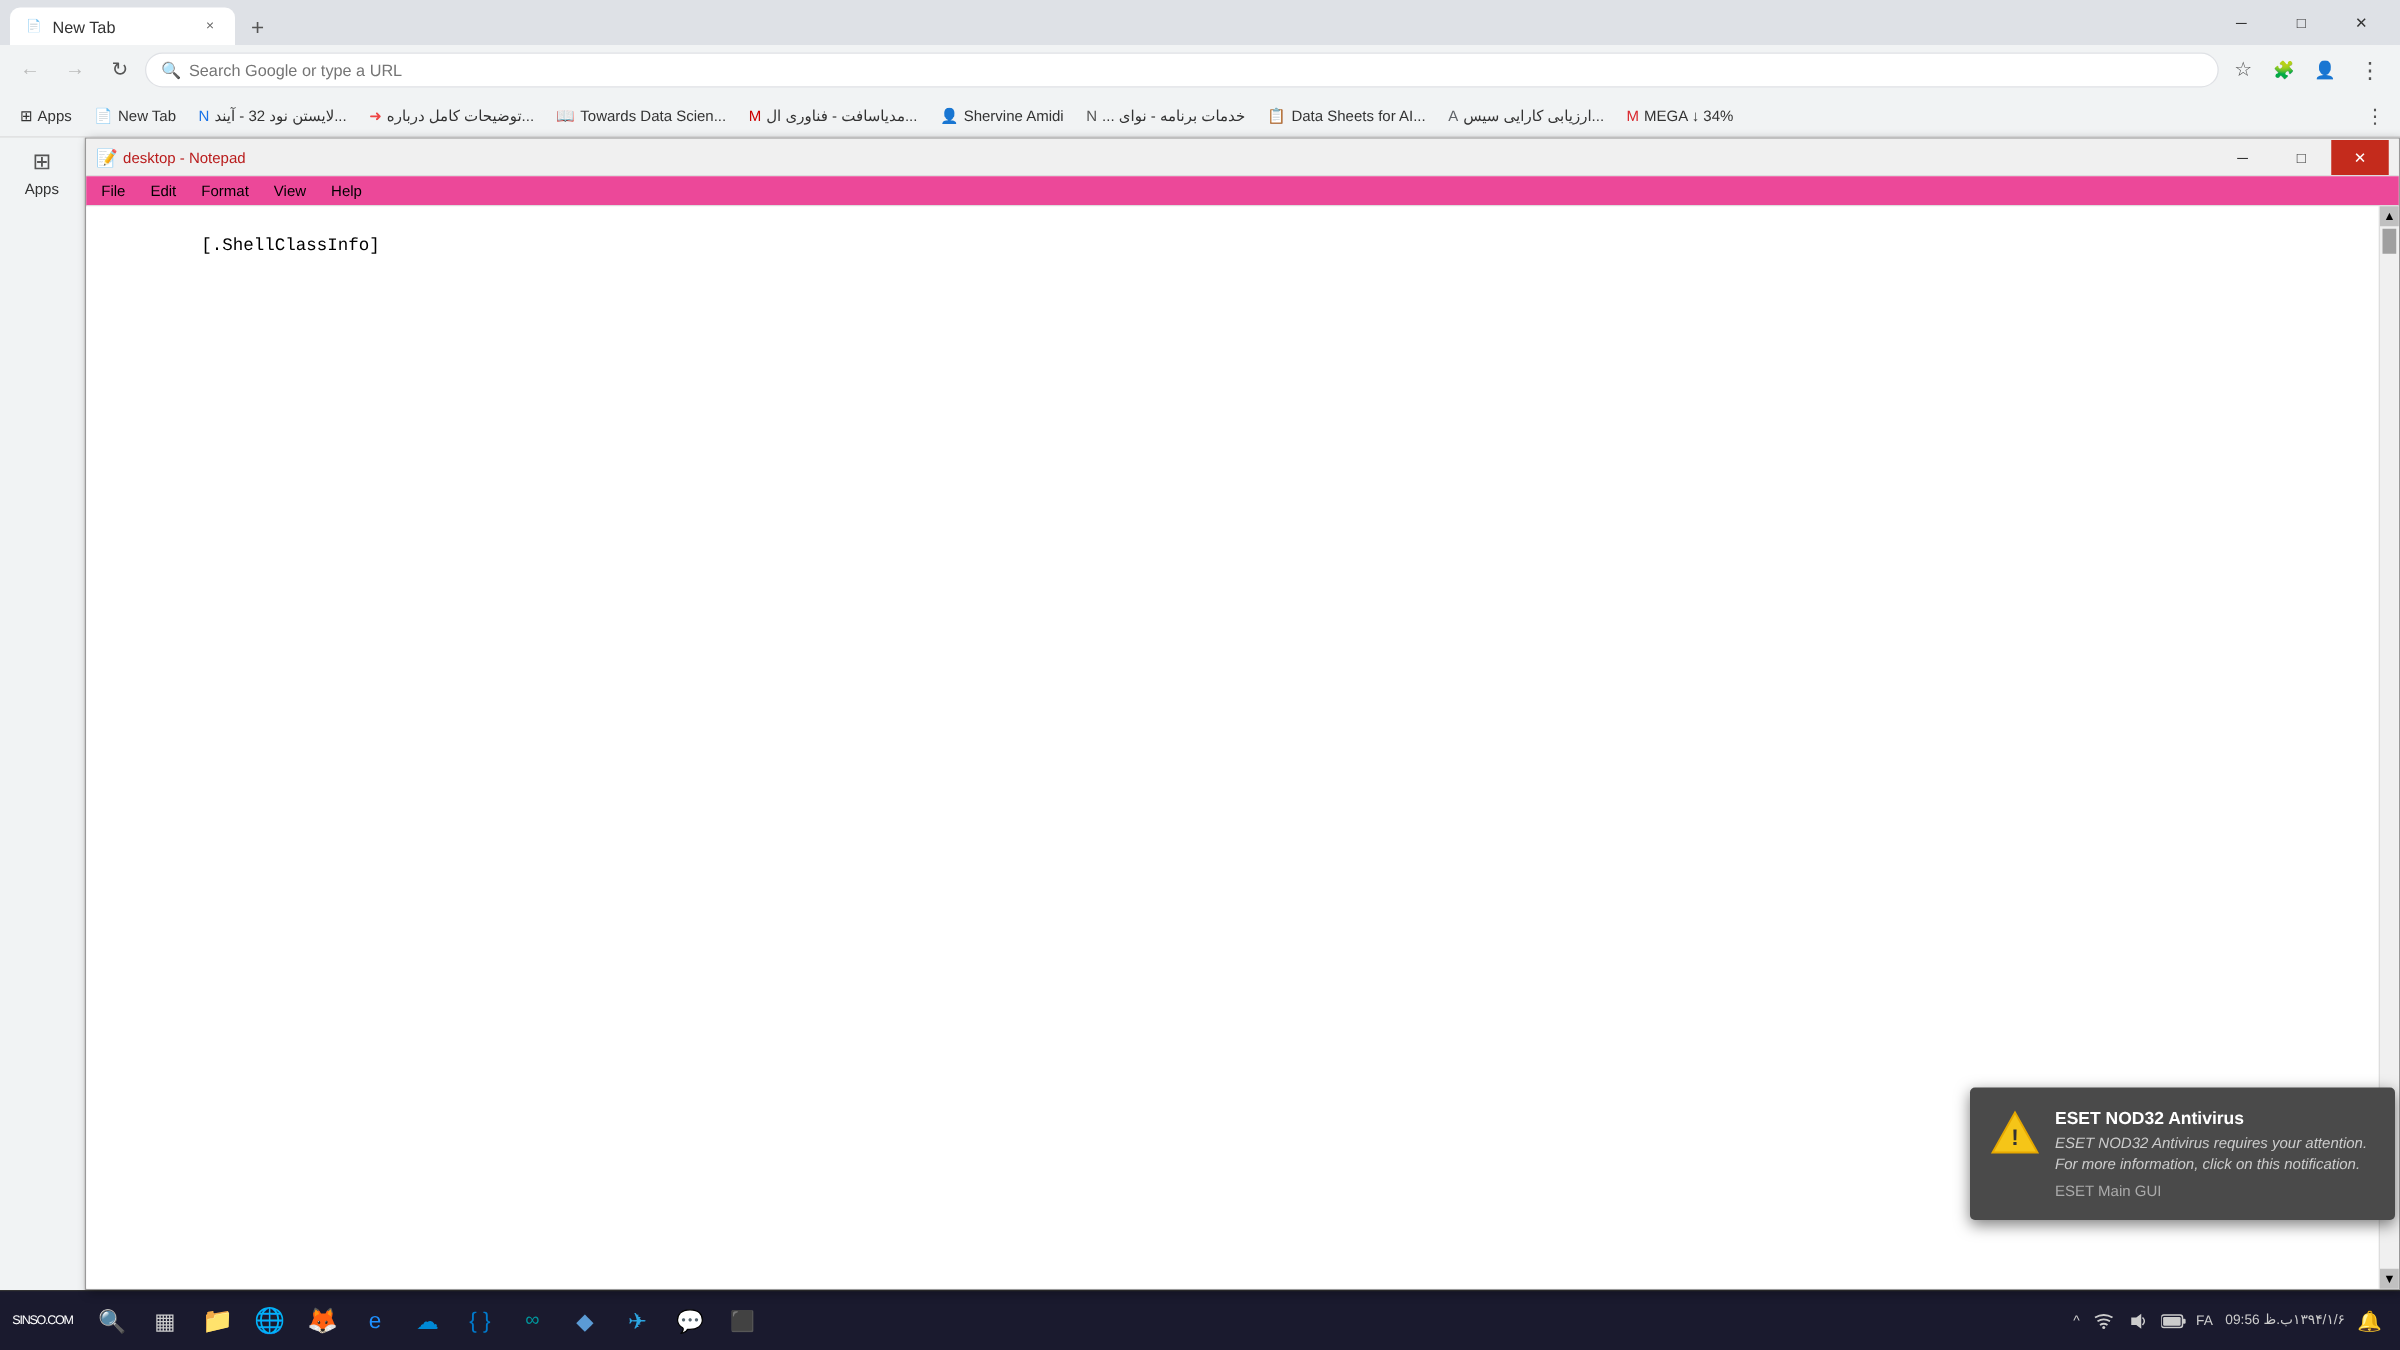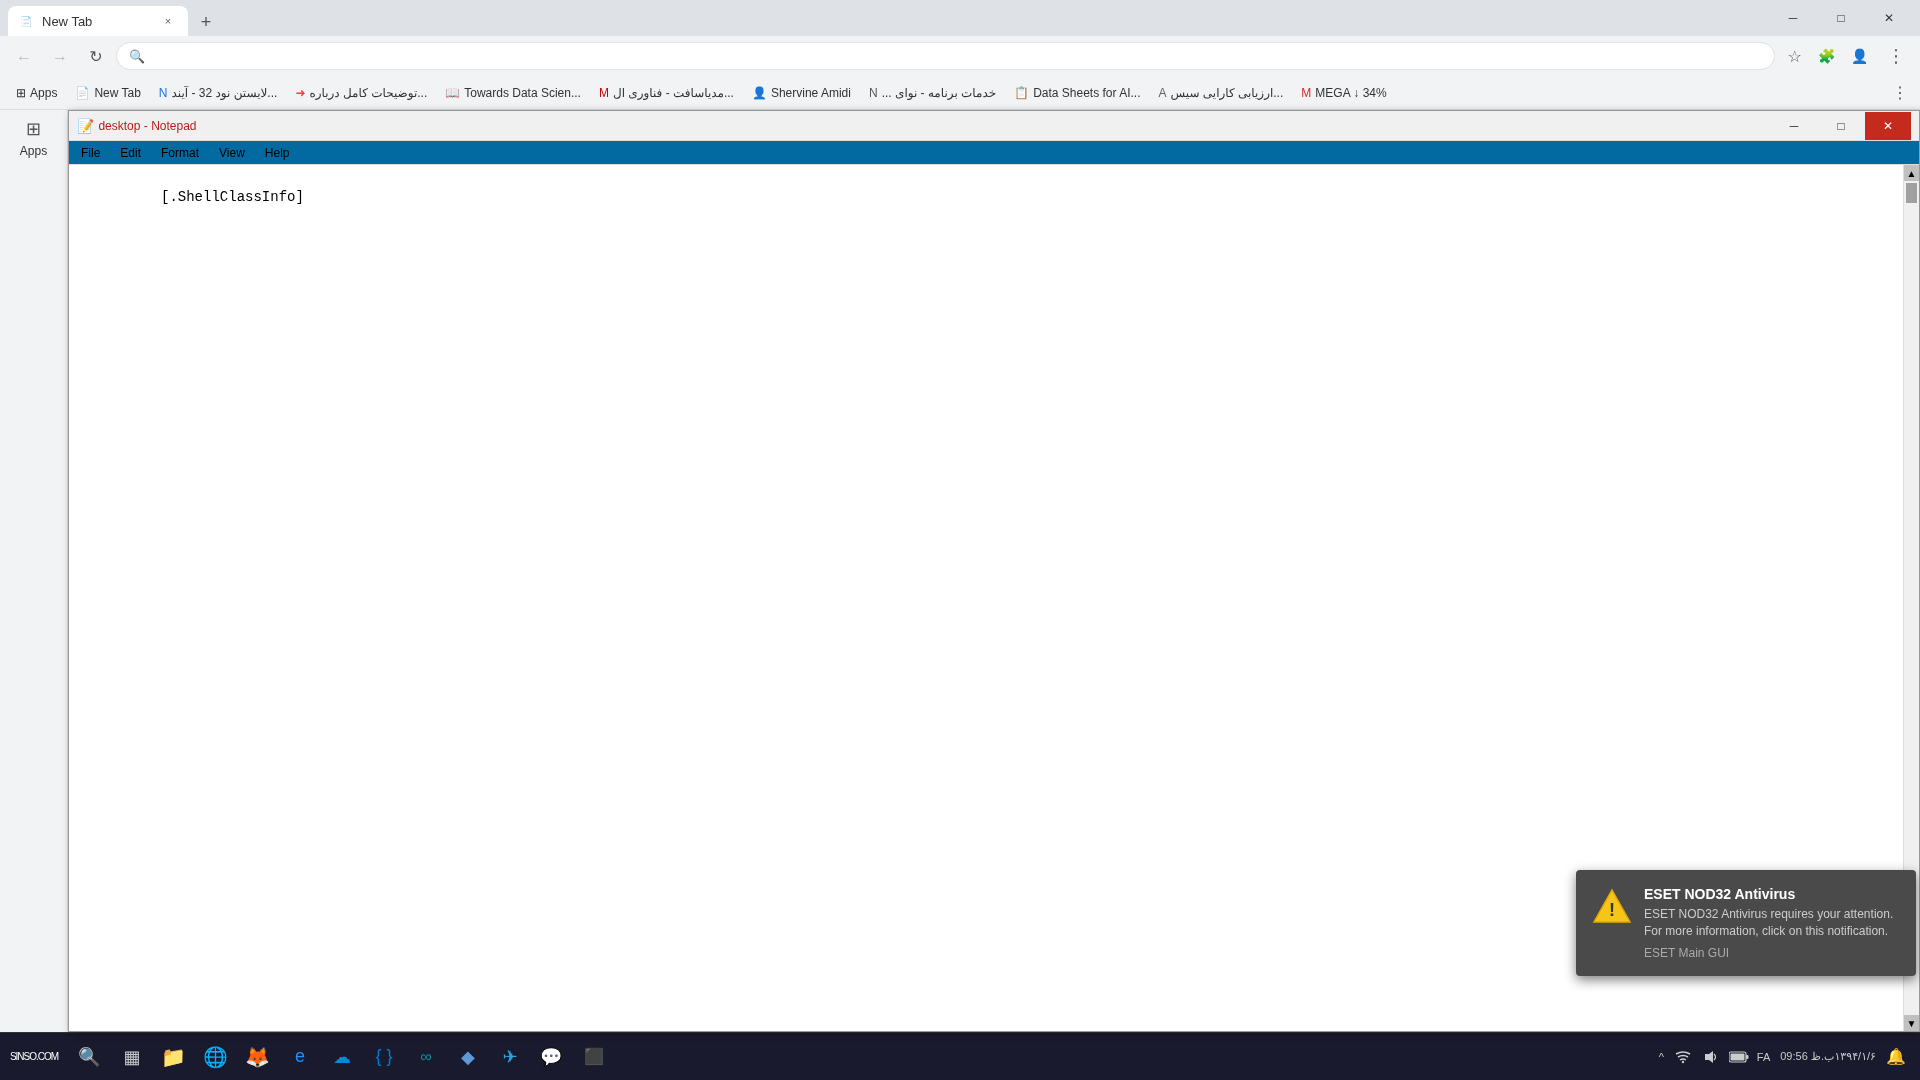--- a/index.html
+++ b/index.html
@@ -35,21 +35,21 @@
     
     .main-content { flex: 1; position: relative; background: #fff; display: flex; flex-direction: column; }
 
     
     .notepad-window { position: absolute; top: 0; left: 68px; right: 0; bottom: 0; background: #fff; border: 1px solid #999; display: flex; flex-direction: column; box-shadow: 2px 2px 8px rgba(0,0,0,0.3); }
     .notepad-title-bar { height: 30px; background: #f0f0f0; display: flex; align-items: center; padding: 0 8px; border-bottom: 1px solid #ddd; }
     .notepad-title { flex: 1; font-size: 12px; color: #b91c1c; }
     .notepad-controls { display: flex; gap: 1px; }
     .np-btn { width: 46px; height: 28px; display: flex; align-items: center; justify-content: center; font-size: 12px; cursor: pointer; color: #333; }
     .np-btn.close { background: #c42b1c; color: #fff; }
-    .notepad-menu { height: 24px; background: #0369a1; display: flex; align-items: center; padding: 0 4px; border-bottom: 1px solid #ddd; gap: 4px; }
+    .notepad-menu { height: 24px; background: #ec4899; display: flex; align-items: center; padding: 0 4px; border-bottom: 1px solid #ddd; gap: 4px; }
     .menu-item { padding: 2px 8px; font-size: 12px; color: #000; cursor: pointer; border-radius: 3px; }
     .notepad-content { flex: 1; padding: 8px; font-family: 'Courier New', monospace; font-size: 14px; color: #000; white-space: pre; overflow: auto; background: #fff; position: relative; }
 
     
     .left-panel { position: absolute; top: 0; left: 0; width: 68px; height: 100%; background: #f1f3f4; border-right: 1px solid #ddd; display: flex; flex-direction: column; align-items: center; padding: 8px 0; }
     .apps-label { font-size: 12px; color: #333; margin-top: 4px; }
 
     
     .taskbar { height: 48px; background: #1a1a2e; display: flex; align-items: center; padding: 0 4px; gap: 2px; border-top: 1px solid #333; }
     .taskbar-btn { width: 40px; height: 40px; display: flex; align-items: center; justify-content: center; cursor: pointer; border-radius: 4px; font-size: 18px; color: #ccc; }
@@ -57,21 +57,21 @@
     .system-tray { display: flex; align-items: center; gap: 4px; padding: 0 8px; }
     .tray-icon { width: 24px; height: 24px; display: flex; align-items: center; justify-content: center; font-size: 14px; color: #ccc; cursor: pointer; }
     .tray-clock { display: flex; flex-direction: row; align-items: flex-end; font-size: 11px; color: #ccc; line-height: 1.3; cursor: pointer; padding: 0 4px; }
     .notification-icon { width: 24px; height: 24px; display: flex; align-items: center; justify-content: center; color: #ccc; font-size: 16px; cursor: pointer; }
 
     
     .notification-popup { position: absolute; bottom: 56px; right: 4px; width: 340px; background: #4a4a4a; border-radius: 4px; padding: 16px; display: flex; gap: 12px; box-shadow: 0 4px 12px rgba(0,0,0,0.5); }
     .notification-icon-area { width: 40px; height: 40px; flex-shrink: 0; display: flex; align-items: center; justify-content: center; }
     .notification-text { flex: 1; }
     .notification-title { font-size: 14px; font-weight: bold; color: #fff; margin-bottom: 4px; }
-    .notification-body { font-size: 12px; color: #ccc; line-height: 1.4; }
+    .notification-body { font-size: 12px; color: #ccc; line-height: 1.4; font-style: italic; }
     .notification-link { font-size: 12px; color: #aaa; margin-top: 6px; cursor: pointer; }
 
     
     .extensions-icon { display: flex; align-items: center; }
   </style>
 </head>
 <body>
 
 <div class="chrome-window">
 
@@ -90,20 +90,21 @@
       <div class="win-btn close">✕</div>
     </div>
   </div>
 
   <div class="nav-bar">
     <div class="nav-btn disabled">←</div>
     <div class="nav-btn disabled">→</div>
     <div class="nav-btn">↻</div>
     <div class="address-bar">
       <span style="color:#aaa; font-size:13px;">🔍</span>
+      <input type="text" placeholder="Search Google or type a URL" style="">
     </div>
     <div class="bookmark-btn">☆</div>
     <div class="extensions-icon">
       <div style="display:flex;align-items:center;gap:2px;padding:0 4px;">
         <span style="font-size:14px;color:#555;cursor:pointer;">🧩</span>
       </div>
     </div>
     <div class="profile-btn">👤</div>
     <div class="nav-btn" style="font-size:18px;">⋮</div>
   </div>

